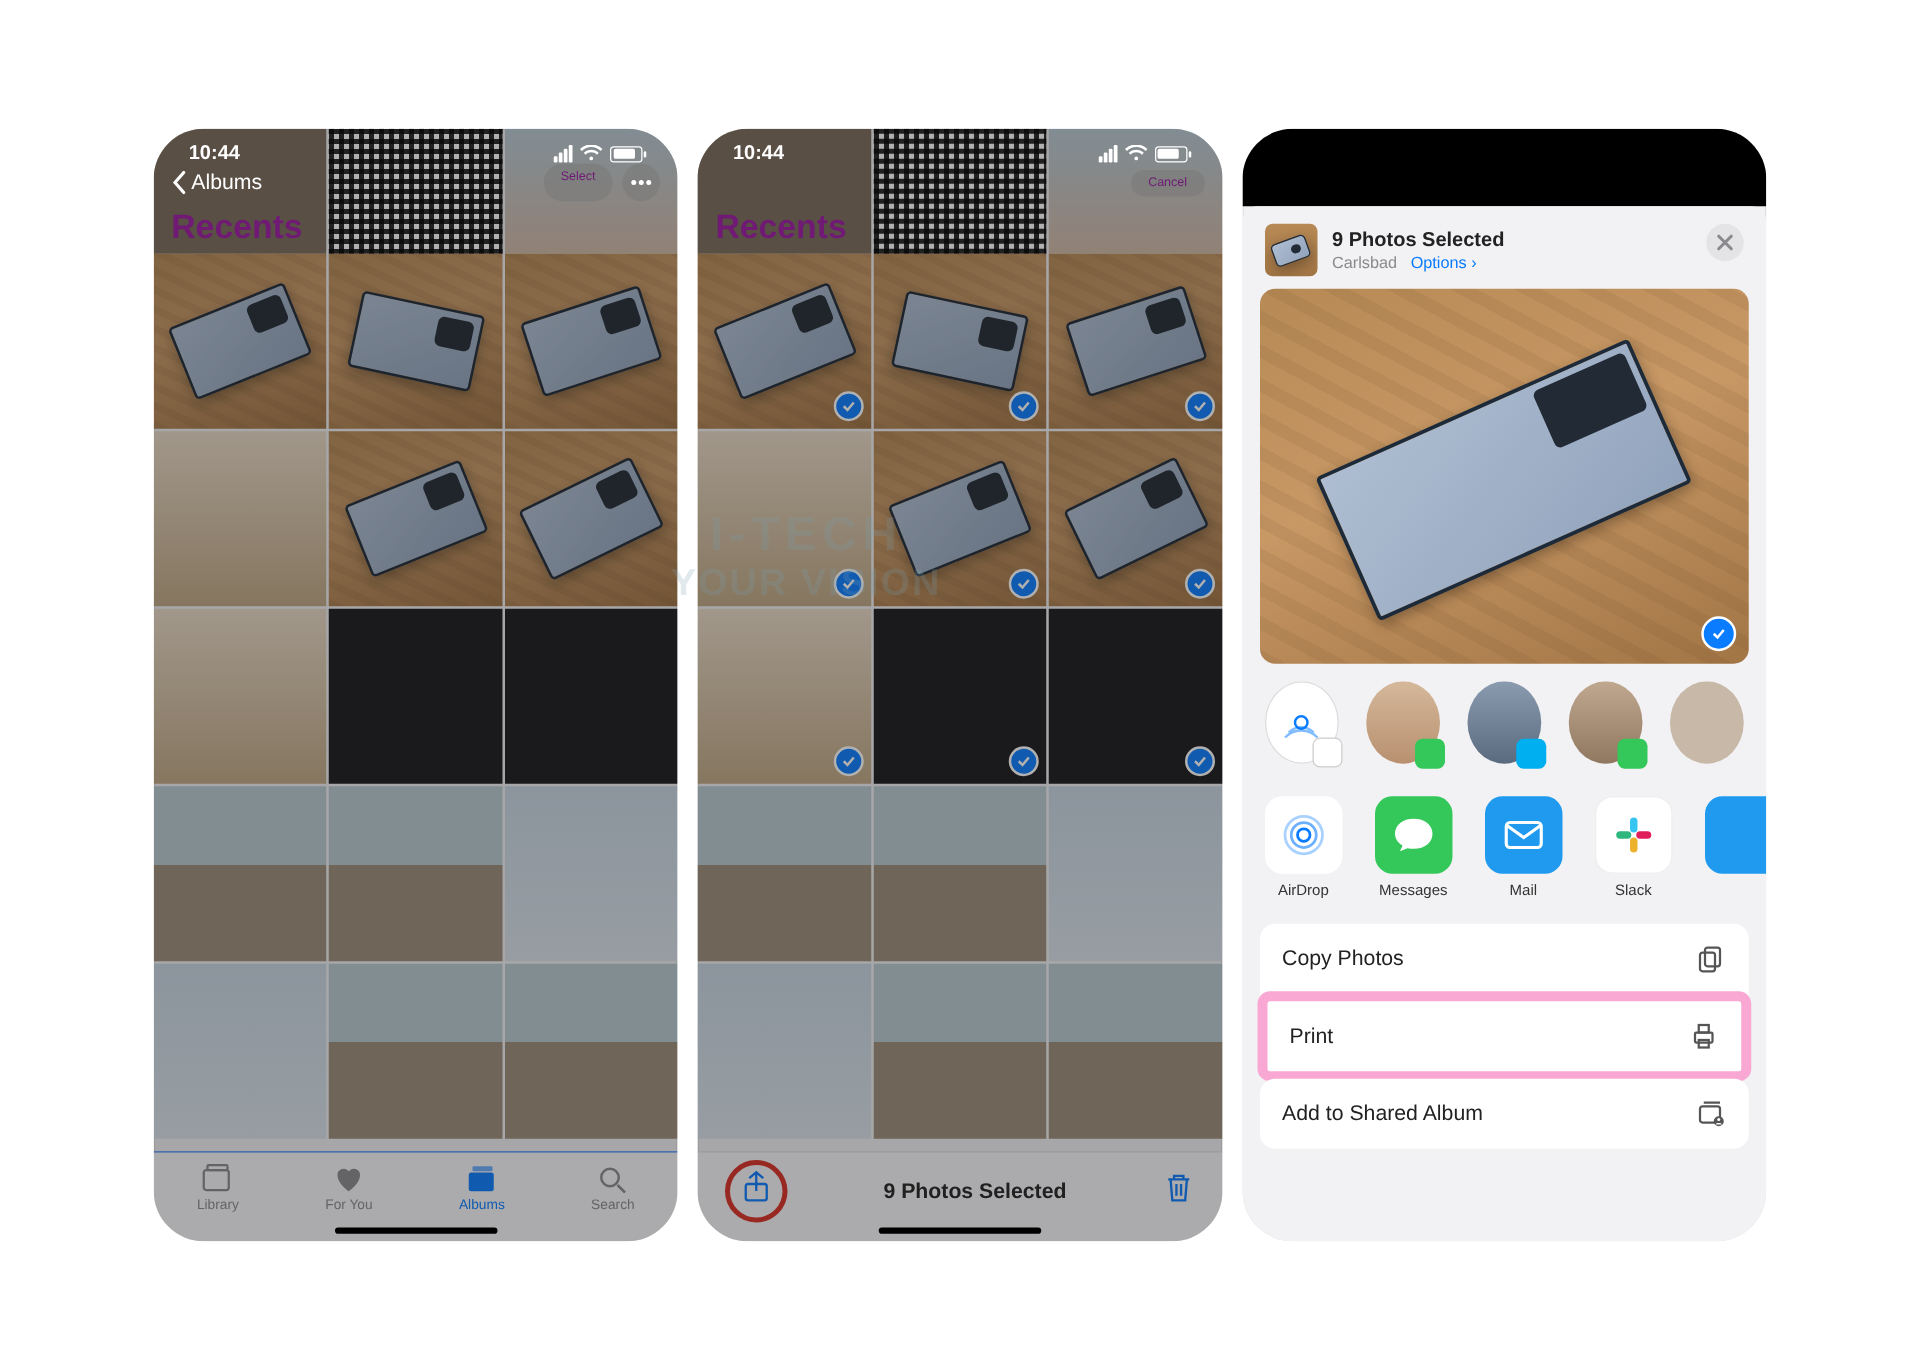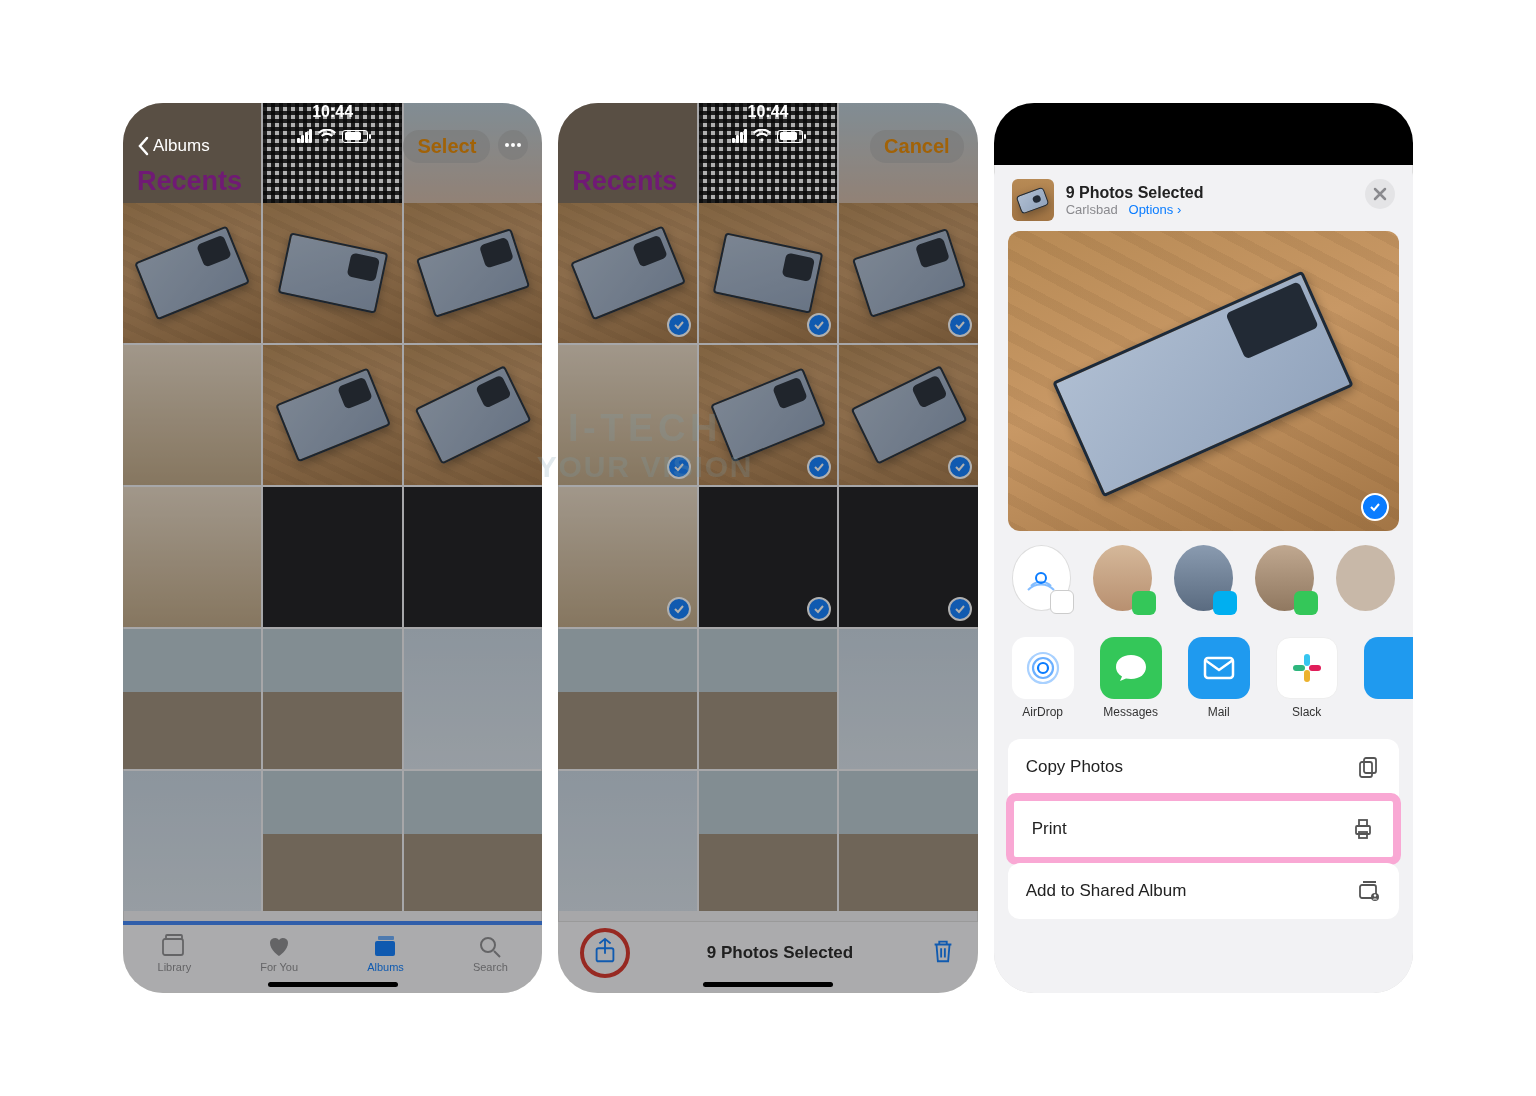--- a/index.html
+++ b/index.html
@@ -20,21 +20,21 @@
     overflow: hidden;
     display: flex; flex-direction: column;
     box-shadow: 0 0 0 1px #ddd inset;
   }
 
   
   .status {
     position: absolute; top: 0; left: 0; right: 0;
     height: 40px; z-index: 50;
     display: flex; align-items: center; justify-content: space-between;
-    padding: 0 28px; color: #fff; font-weight: 600; font-size: 16px; flex-direction: column;
+    padding: 16px 28px; color: #fff; font-weight: 600; font-size: 16px;
   }
   .status.dark { color: #000; }
   .status .right { display: flex; gap: 6px; align-items: center; }
   .signal { display: flex; gap: 1px; align-items: flex-end; }
   .signal i { width: 3px; background: currentColor; border-radius: 1px; }
   .signal i:nth-child(1){height:5px} .signal i:nth-child(2){height:8px}
   .signal i:nth-child(3){height:11px} .signal i:nth-child(4){height:14px}
   .wifi { width: 18px; height: 14px; position: relative; }
   .wifi svg { width: 100%; height: 100%; }
   .batt { width: 26px; height: 13px; border: 1.5px solid currentColor; border-radius: 3px; position: relative; }
@@ -43,21 +43,21 @@
 
   
   .hdr {
     position: absolute; top: 0; left: 0; right: 0; height: 100px; z-index: 40;
     display: flex; flex-direction: column; justify-content: flex-end;
     padding: 0 14px 6px;
   }
   .hdr .row1 { display:flex; justify-content:space-between; align-items:center; height:36px; color:#fff; }
   .back { display:flex; align-items:center; gap:2px; font-size:17px; }
   .back svg { width: 14px; height: 20px; }
-  .pill { background: rgba(120,120,120,.55); color:#a16207; padding:5px 14px; border-radius:16px; font-size:20px; font-weight:700; }
+  .pill { background: rgba(120,120,120,.55); color:#701a75; padding:5px 14px; border-radius:16px; font-size:10px; font-weight:400; }
   .more { width:30px; height:30px; border-radius:50%; background:rgba(120,120,120,.55); display:flex; align-items:center; justify-content:center; }
   .more i { width:4px;height:4px;border-radius:50%;background:#fff;margin:0 1px;display:inline-block;}
   .title { color:#701a75; font-weight:700; font-size:27px; padding-top:2px;}
 
   
   .grid {
     position:absolute; top:0; left:0; right:0; bottom:60px;
     display:grid; grid-template-columns:repeat(3,1fr);
     grid-auto-rows: 140px; gap:2px;
   }
@@ -75,21 +75,21 @@
     border-radius:4px; transform: rotate(-22deg); box-shadow: 0 4px 10px rgba(0,0,0,.3); z-index: 2;}
   .cams { position:absolute; top:5px; right:5px; width:30%; height:42%;
     background:#222a35; border-radius:5px; }
   .check { position:absolute; bottom:6px; right:6px; width:24px;height:24px;
     border-radius:50%; background:#0a7cff; border:2px solid #fff;
     display:flex;align-items:center;justify-content:center; z-index: 5;}
   .check svg { width:12px;height:12px; stroke:#fff; }
 
   
   .tabbar { position:absolute; bottom:0; left:0; right:0; height:72px;
-    background:#f8f8faeb; border-top:4px solid #3b82f6;
+    background:#f8f8faeb; border-top:1px solid #3b82f6;
     display:flex; justify-content:space-around; padding-top:8px; }
   .tab { display:flex; flex-direction:column; align-items:center; gap:2px;
     font-size:11px; color:#8a8a8e; }
   .tab.active { color:#0a7cff; }
   .tab svg { width:28px; height:26px; }
   .homebar { position:absolute; bottom:6px; left:50%; transform:translateX(-50%);
     width:130px; height:5px; background:#000; border-radius:3px; z-index:60; }
 
   
   .toolbar2 { position:absolute; bottom:0; left:0; right:0; height:72px;

